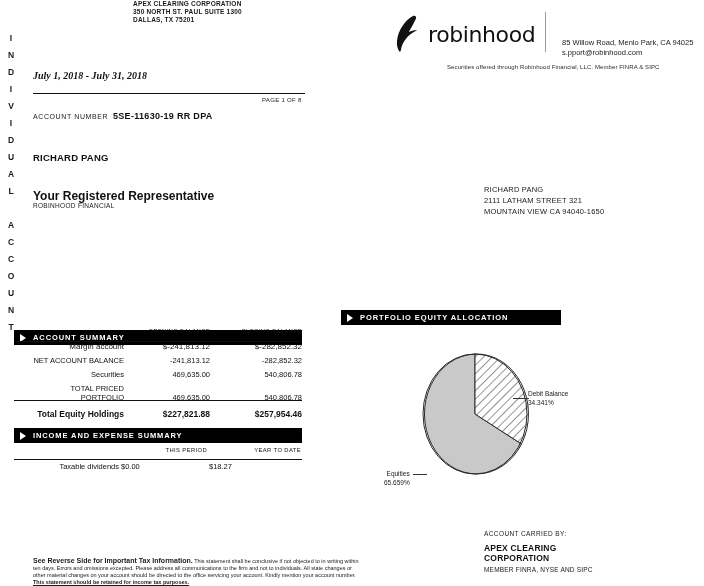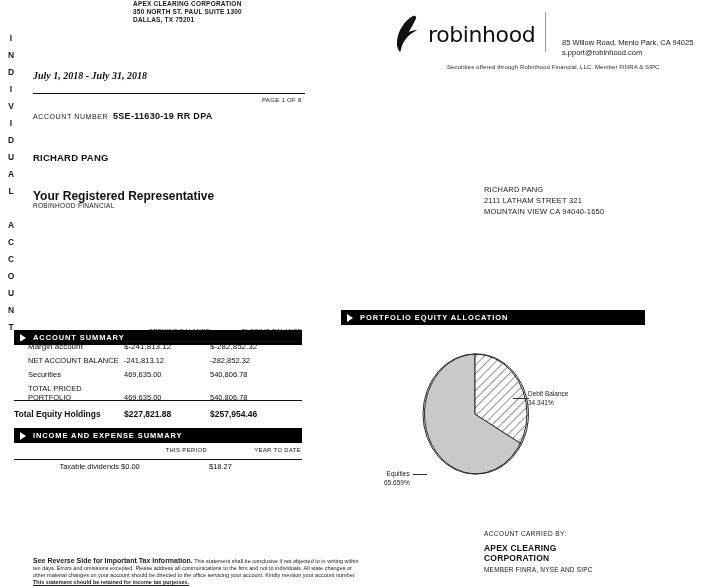--- a/index.html
+++ b/index.html
@@ -201,21 +201,21 @@
     margin-right: 7px;
   }
   .sec-header .sec-title {
     font-size: 7.5px;
     font-weight: 700;
     letter-spacing: 0.9px;
   }
 
   #account-summary-header { left: 14px; top: 298px; width: 288px; margin-top: 32px; }
   #income-summary-header { left: 14px; top: 428px; width: 288px; }
-  #portfolio-header { left: 341px; top: 310px; width: 304px; }
+  #portfolio-header { left: 341px; top: 310px; width: 220px; }
 
   
   .summary-table {
     position: absolute;
     left: 14px;
     top: 328px;
     width: 288px;
     border-collapse: collapse;
     font-size: 7.5px;
     color: #111;
@@ -225,25 +225,26 @@
     vertical-align: bottom;
   }
   .summary-table .col-head {
     font-size: 5.8px;
     letter-spacing: 0.4px;
     text-align: right;
     padding-bottom: 3px;
     font-weight: 400;
   }
   .summary-table .label {
-    text-align: left;
+    text-align: right;
     padding-left: 14px;
     padding-top: 5px;
   }
   .summary-table .num {
+    text-align: right;
     padding-top: 5px;
   }
   .summary-table tr.r0 td { font-size: 8px; }
   .summary-table tr.total td {
     font-weight: 700;
     font-size: 8.5px;
     padding-top: 7px;
   }
   .summary-table .c2 { width: 86px; }
   .summary-table .c3 { width: 92px; }

